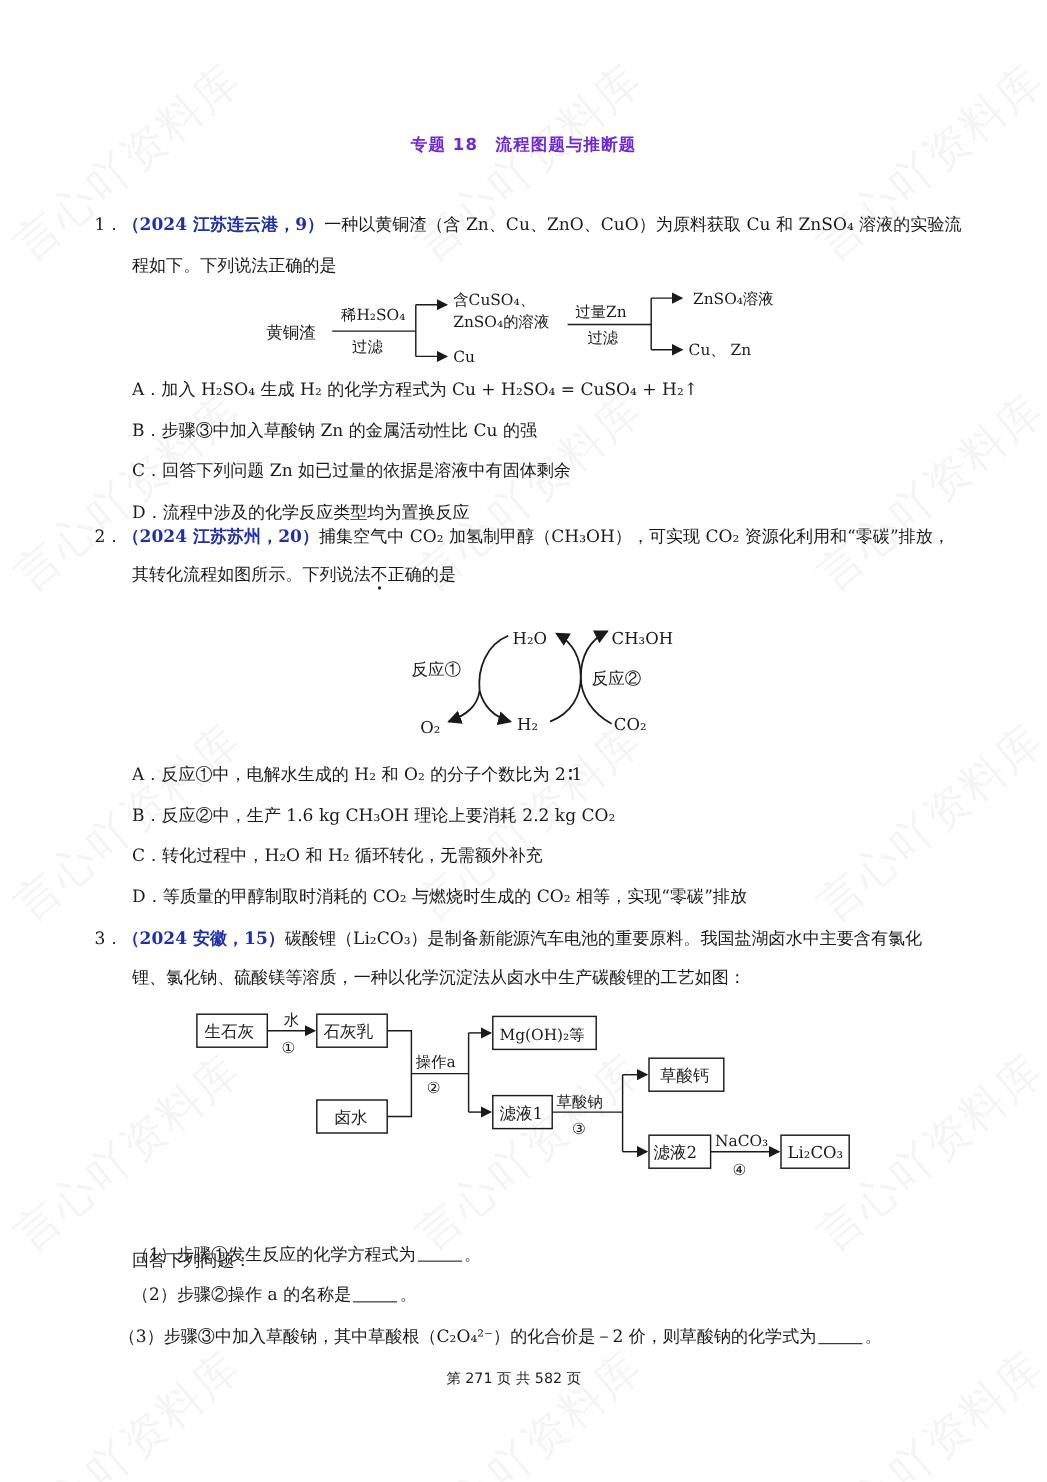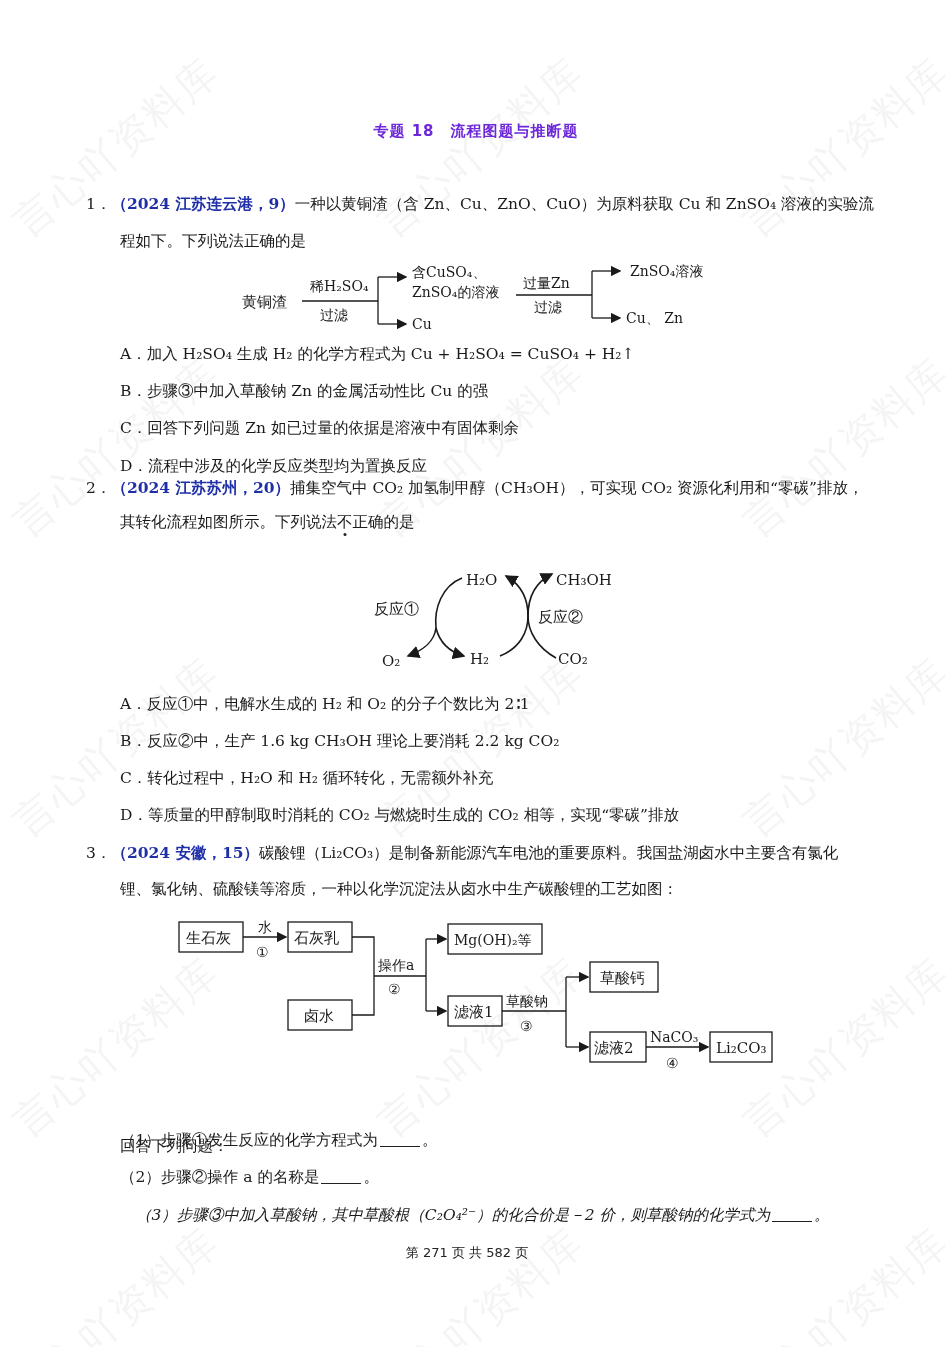--- a/index.html
+++ b/index.html
@@ -174,17 +174,17 @@
   <text x="546" y="143" font-size="15">Li₂CO₃</text>
 </svg>
 
 <div class="line" style="left:120px;top:1093px;margin-top:43px;">回答下列问题：</div>
 <div class="line" style="left:120px;top:1130px;text-align:right;">
   <span>（1）步骤①发生反应的化学方程式为</span><span class="blank"></span><span>。</span>
 </div>
 <div class="line" style="left:120px;top:1167px;">
   <span>（2）步骤②操作 a 的名称是</span><span class="blank"></span><span>。</span>
 </div>
-<div class="line" style="left:136px;top:1205px;font-style:italic;">
+<div class="line" style="left:108px;top:1205px;">
   <span>（3）步骤③中加入草酸钠，其中草酸根（C₂O₄²⁻）的化合价是－2 价，则草酸钠的化学式为</span><span class="blank"></span><span>。</span>
 </div>
 
 <div class="footer">第 271 页 共 582 页</div>
 
 </body></html>

